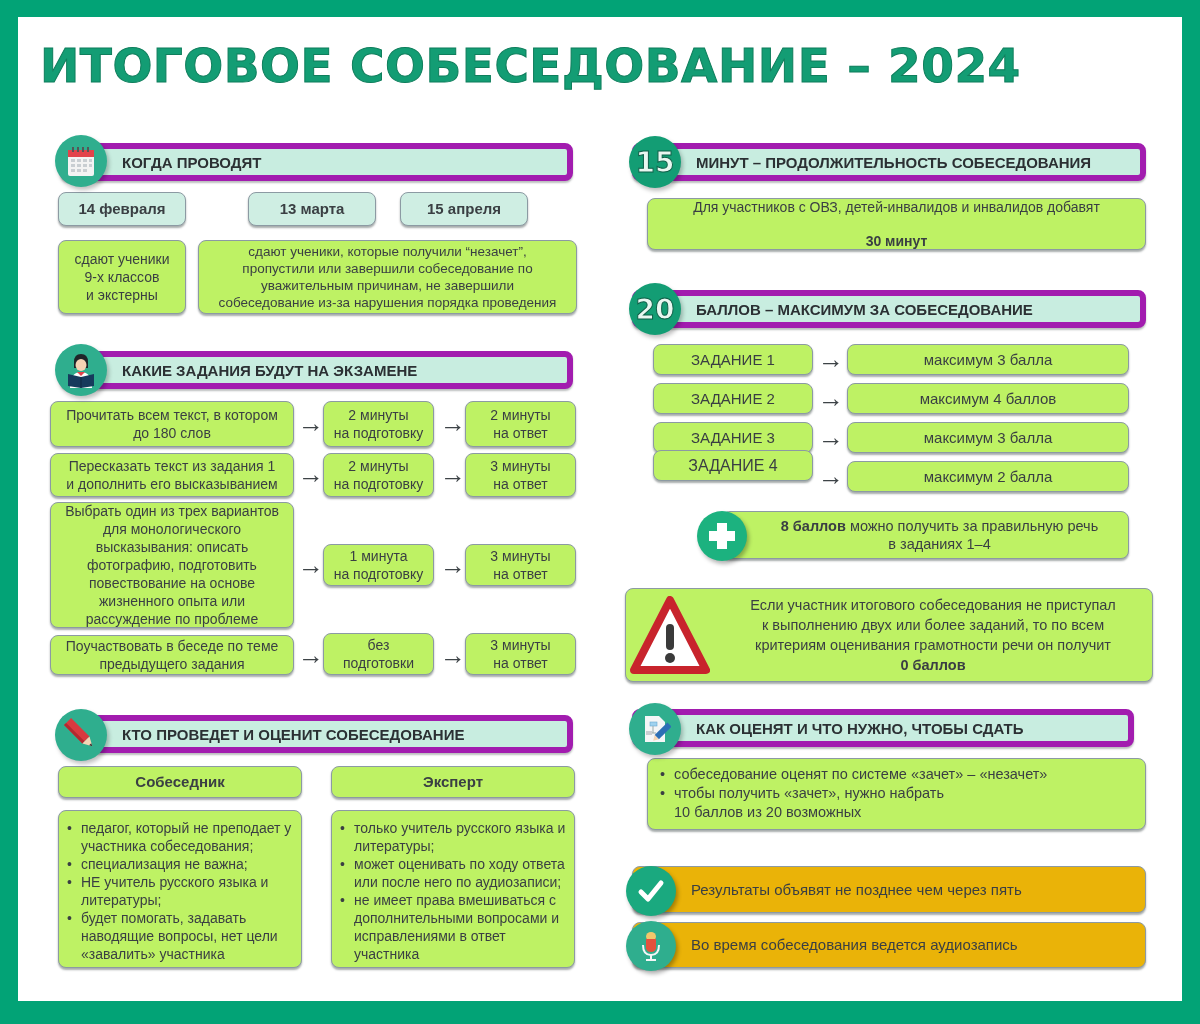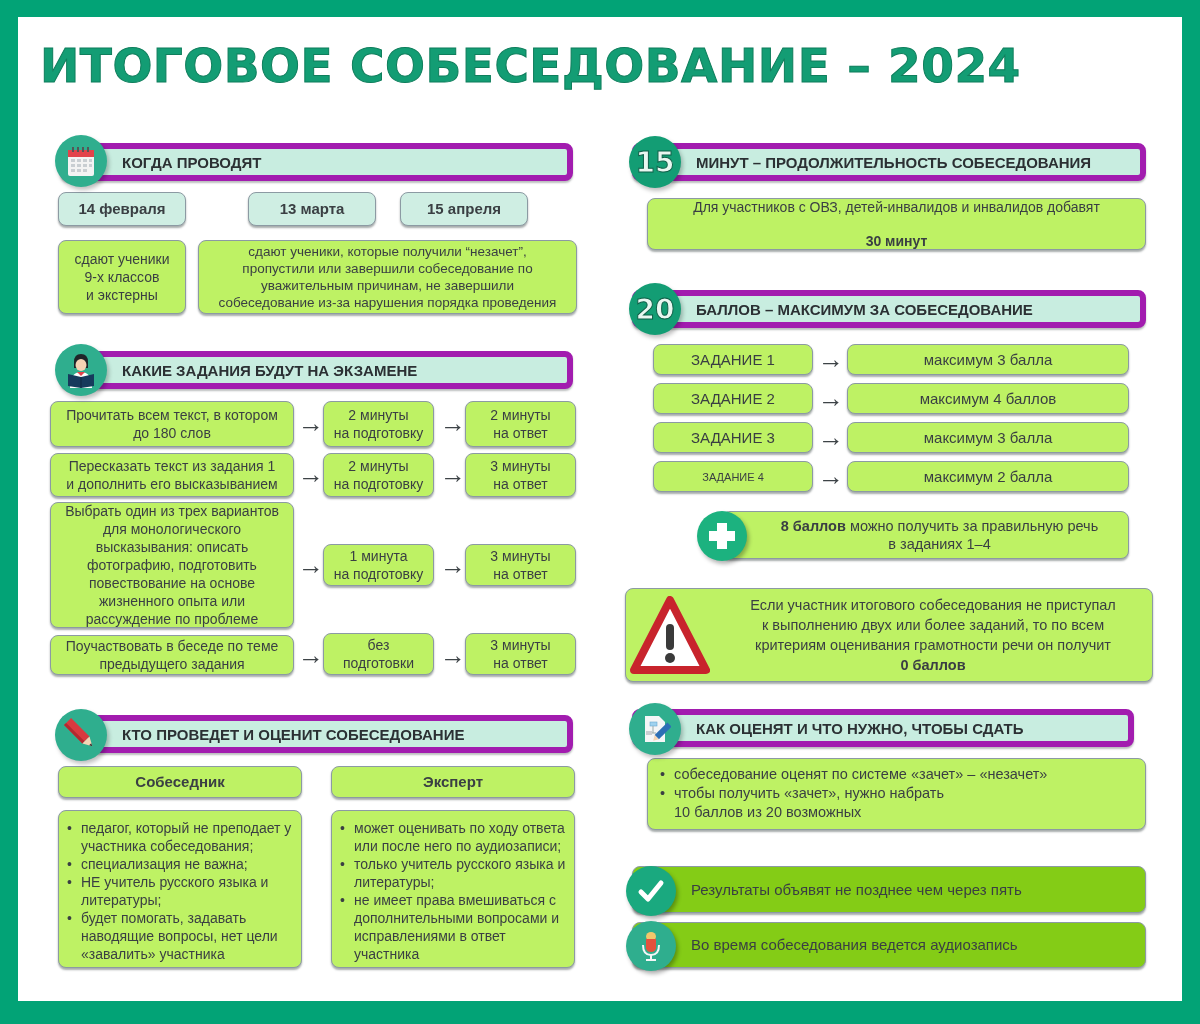--- a/index.html
+++ b/index.html
@@ -42,21 +42,21 @@
   }
   .box.green { background: #cfeee3; }
   .box.bold { font-weight: bold; font-size: 15px; }
   .arrow {
     position: absolute; font-size: 26px; color: #3d4347; line-height: 26px;
   }
   .list { list-style: none; text-align: left; font-size: 14px; line-height: 18px; }
   .list li { position: relative; padding-left: 14px; }
   .list li::before { content: "•"; position: absolute; left: 0; top: 0; }
   .pill {
-    position: absolute; background: #84cc16; border: 1px solid #8c9aa3; border-radius: 8px;
+    position: absolute; background: #eab308; border: 1px solid #8c9aa3; border-radius: 8px;
     box-shadow: 0 2px 2px rgba(60,70,70,0.45); font-size: 15px; line-height: 20px;
     color: #3a3f43; display: flex; align-items: center; padding-left: 58px;
   }
   .round-icon {
     position: absolute; width: 48px; height: 48px; border-radius: 50%; z-index: 2;
     display: flex; align-items: center; justify-content: center;
     box-shadow: 2px 3px 4px rgba(0,0,0,0.3);
   }
 </style>
 </head>
@@ -210,22 +210,22 @@
 <div class="box" style="left:58px;top:810px;width:244px;height:158px;align-items:flex-start;justify-content:flex-start;padding:8px 8px 0 8px;">
   <ul class="list">
     <li>педагог, который не преподает у участника собеседования;</li>
     <li>специализация не важна;</li>
     <li>НЕ учитель русского языка и литературы;</li>
     <li>будет помогать, задавать наводящие вопросы, нет цели «завалить» участника</li>
   </ul>
 </div>
 <div class="box" style="left:331px;top:810px;width:244px;height:158px;align-items:flex-start;justify-content:flex-start;padding:8px 6px 0 8px;">
   <ul class="list">
+    <li>только учитель русского языка и литературы;</li>
     <li>может оценивать по ходу ответа или после него по аудиозаписи;</li>
-    <li>только учитель русского языка и литературы;</li>
     <li>не имеет права вмешиваться с дополнительными вопросами и исправлениями в ответ участника</li>
   </ul>
 </div>
 
 <div class="hdr" style="left:632px;top:143px;width:514px;padding-left:58px;">
   <span>МИНУТ – ПРОДОЛЖИТЕЛЬНОСТЬ СОБЕСЕДОВАНИЯ</span>
 </div>
 <div class="num-icon" style="left:629px;top:136px;">15</div>
 
 <div class="box" style="left:647px;top:198px;width:499px;height:52px;flex-direction:column;">
@@ -243,21 +243,21 @@
 <div class="box" style="left:847px;top:344px;width:282px;height:31px;font-size:15px;">максимум 3 балла</div>
 
 <div class="box" style="left:653px;top:383px;width:160px;height:31px;font-size:15px;">ЗАДАНИЕ 2</div>
 <div class="arrow" style="left:818px;top:385px;">→</div>
 <div class="box" style="left:847px;top:383px;width:282px;height:31px;font-size:15px;">максимум 4 баллов</div>
 
 <div class="box" style="left:653px;top:422px;width:160px;height:31px;font-size:15px;">ЗАДАНИЕ 3</div>
 <div class="arrow" style="left:818px;top:424px;">→</div>
 <div class="box" style="left:847px;top:422px;width:282px;height:31px;font-size:15px;">максимум 3 балла</div>
 
-<div class="box" style="left:653px;top:461px;width:160px;height:31px;font-size:11px;">ЗАДАНИЕ 4</div>
+<div class="box" style="left:653px;top:450px;width:160px;height:31px;font-size:16px;">ЗАДАНИЕ 4</div>
 <div class="arrow" style="left:818px;top:463px;">→</div>
 <div class="box" style="left:847px;top:461px;width:282px;height:31px;font-size:15px;">максимум 2 балла</div>
 
 <div class="box" style="left:722px;top:511px;width:407px;height:48px;flex-direction:column;font-size:14.5px;padding-left:28px;">
   <div><b>8 баллов</b><span> можно получить за правильную речь</span></div>
   <div>в заданиях 1–4</div>
 </div>
 <div class="round-icon" style="left:697px;top:511px;background:#1cb27f;width:50px;height:50px;">
   <svg width="30" height="30" viewBox="0 0 30 30">
       <rect x="10" y="2" width="10" height="26" fill="#fff"></rect>

